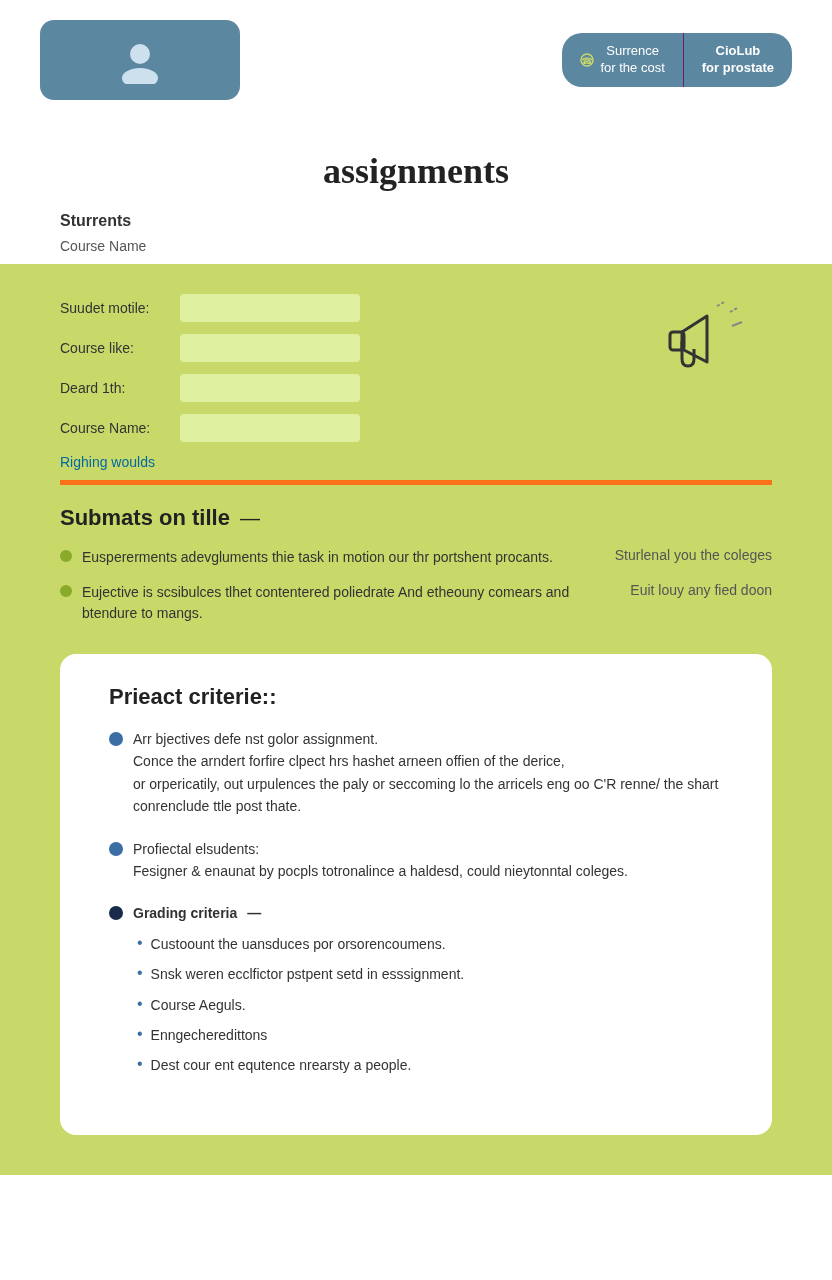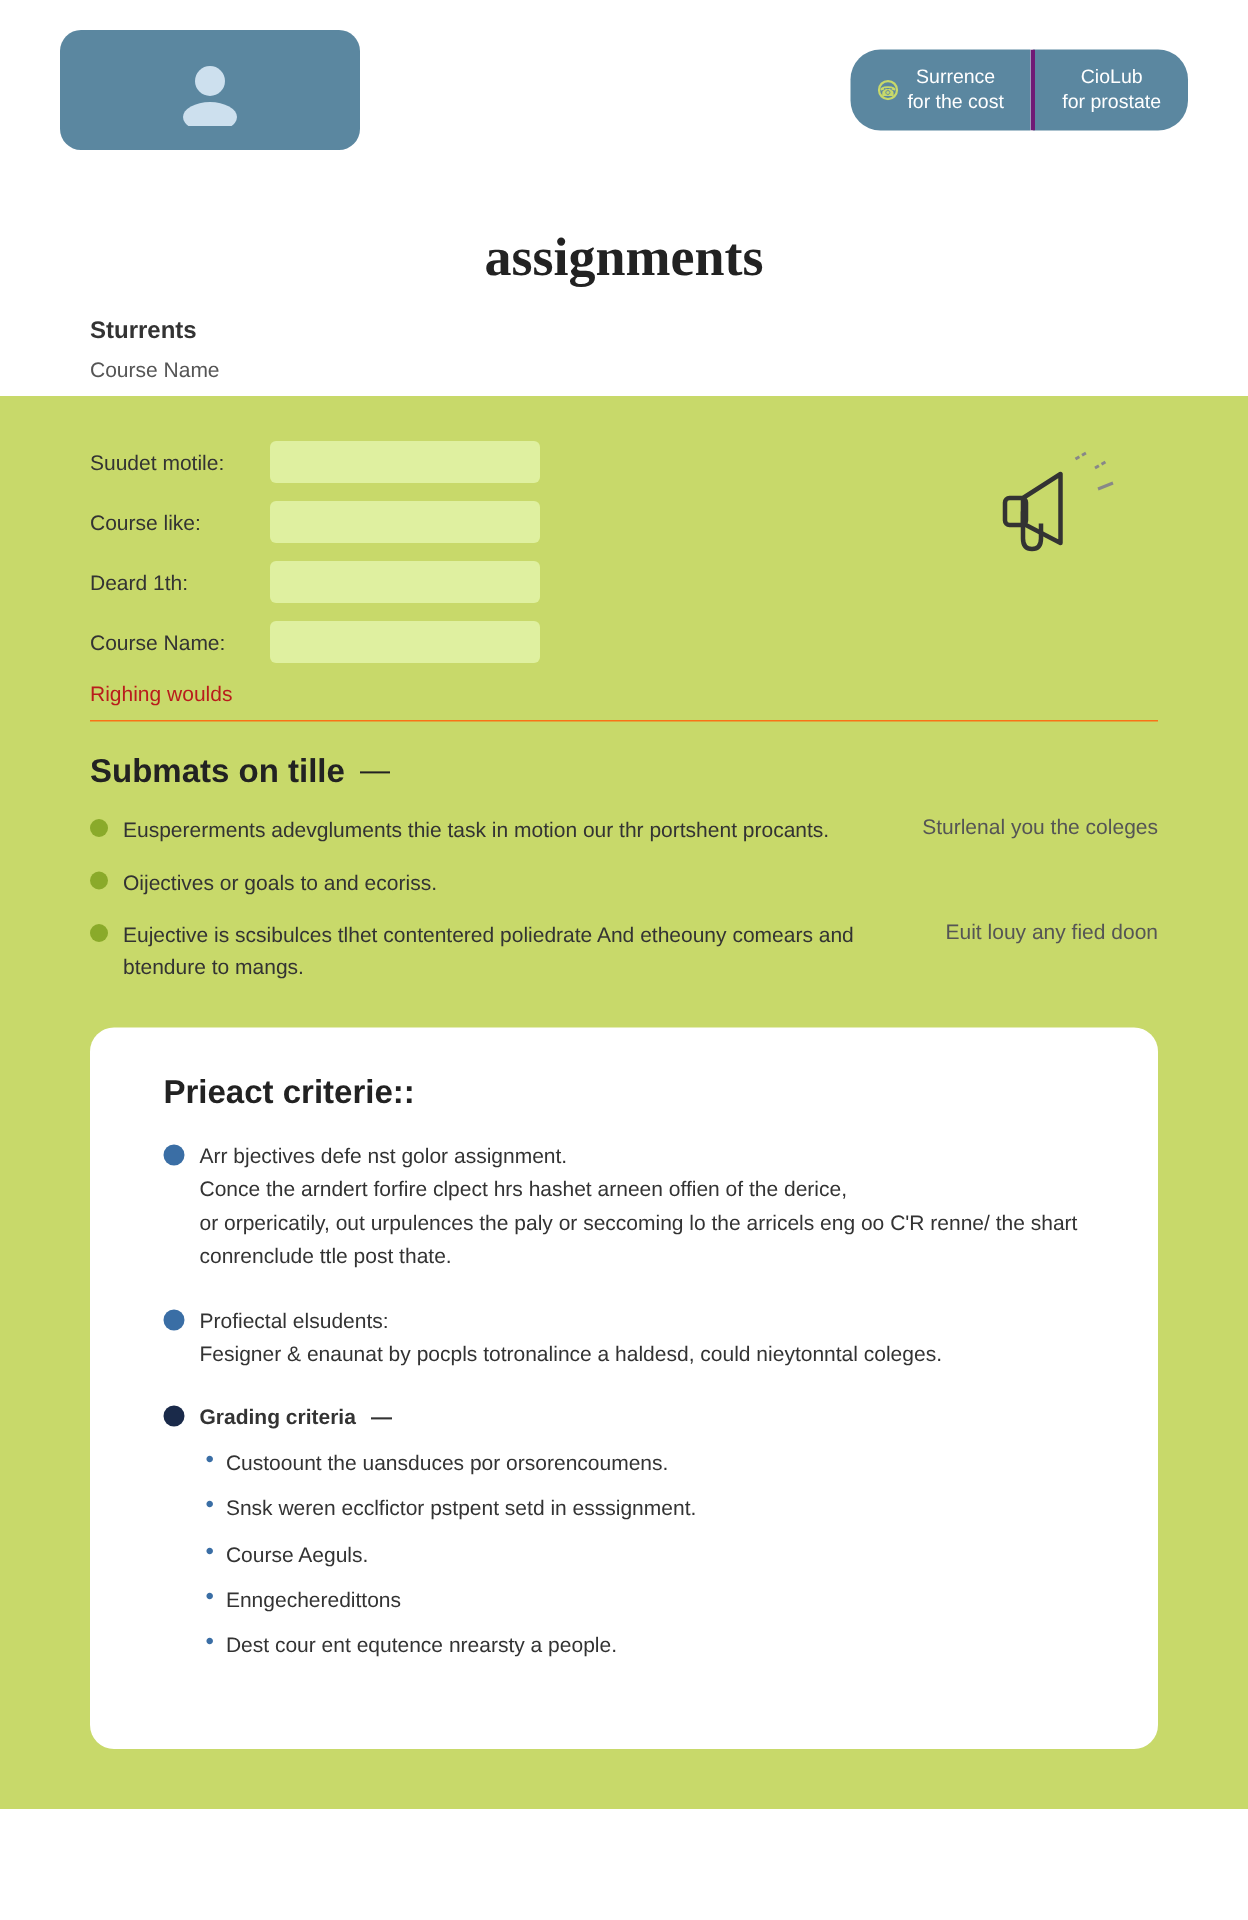--- a/index.html
+++ b/index.html
@@ -47,21 +47,22 @@
       text-align: center;
     }
     .header-btn:first-child {
       border-radius: 20px 0 0 20px;
       display: flex;
       align-items: center;
       gap: 6px;
     }
     .header-btn:last-child {
       border-radius: 0 20px 20px 0;
-      border-left: 3px solid #701a75;
+      border-left: 1px solid #701a75;
+      font-weight: bold;
     }
 
     
     .page-title-section {
       text-align: center;
       padding: 30px 0 10px;
     }
     .page-title {
       font-size: 36px;
       font-weight: bold;
@@ -110,24 +111,24 @@
     }
 
     .megaphone-icon {
       position: absolute;
       right: 80px;
       top: 30px;
     }
 
     .writing-words {
       font-size: 14px;
-      color: #b91c1c;
+      color: #0369a1;
       margin-top: 10px;
       padding-bottom: 10px;
-      border-bottom: 1px solid #f97316;
+      border-bottom: 5px solid #f97316;
     }
 
     
     .submats-section {
       margin-top: 20px;
     }
     .submats-title {
       font-size: 22px;
       font-weight: bold;
       color: #222;
@@ -309,26 +310,20 @@
     <div class="submats-title">
       <span>Submats on tille</span>
       <span class="dash">—</span>
     </div>
     <ul class="bullet-list">
       <li>
         <span class="bullet-dot"></span>
         <div class="bullet-content">
           <span class="bullet-main">Euspererments adevgluments thie task in motion our thr portshent procants.</span>
           <span class="bullet-aside">Sturlenal you the coleges</span>
-        </div>
-      </li>
-      <li>
-        <span class="bullet-dot"></span>
-        <div class="bullet-content">
-          <span class="bullet-main">Oijectives or goals to and ecoriss.</span>
         </div>
       </li>
       <li>
         <span class="bullet-dot"></span>
         <div class="bullet-content">
           <span class="bullet-main">Eujective is scsibulces tlhet contentered poliedrate And etheouny comears and btendure to mangs.</span>
           <span class="bullet-aside">Euit louy any fied doon</span>
         </div>
       </li>
     </ul>

